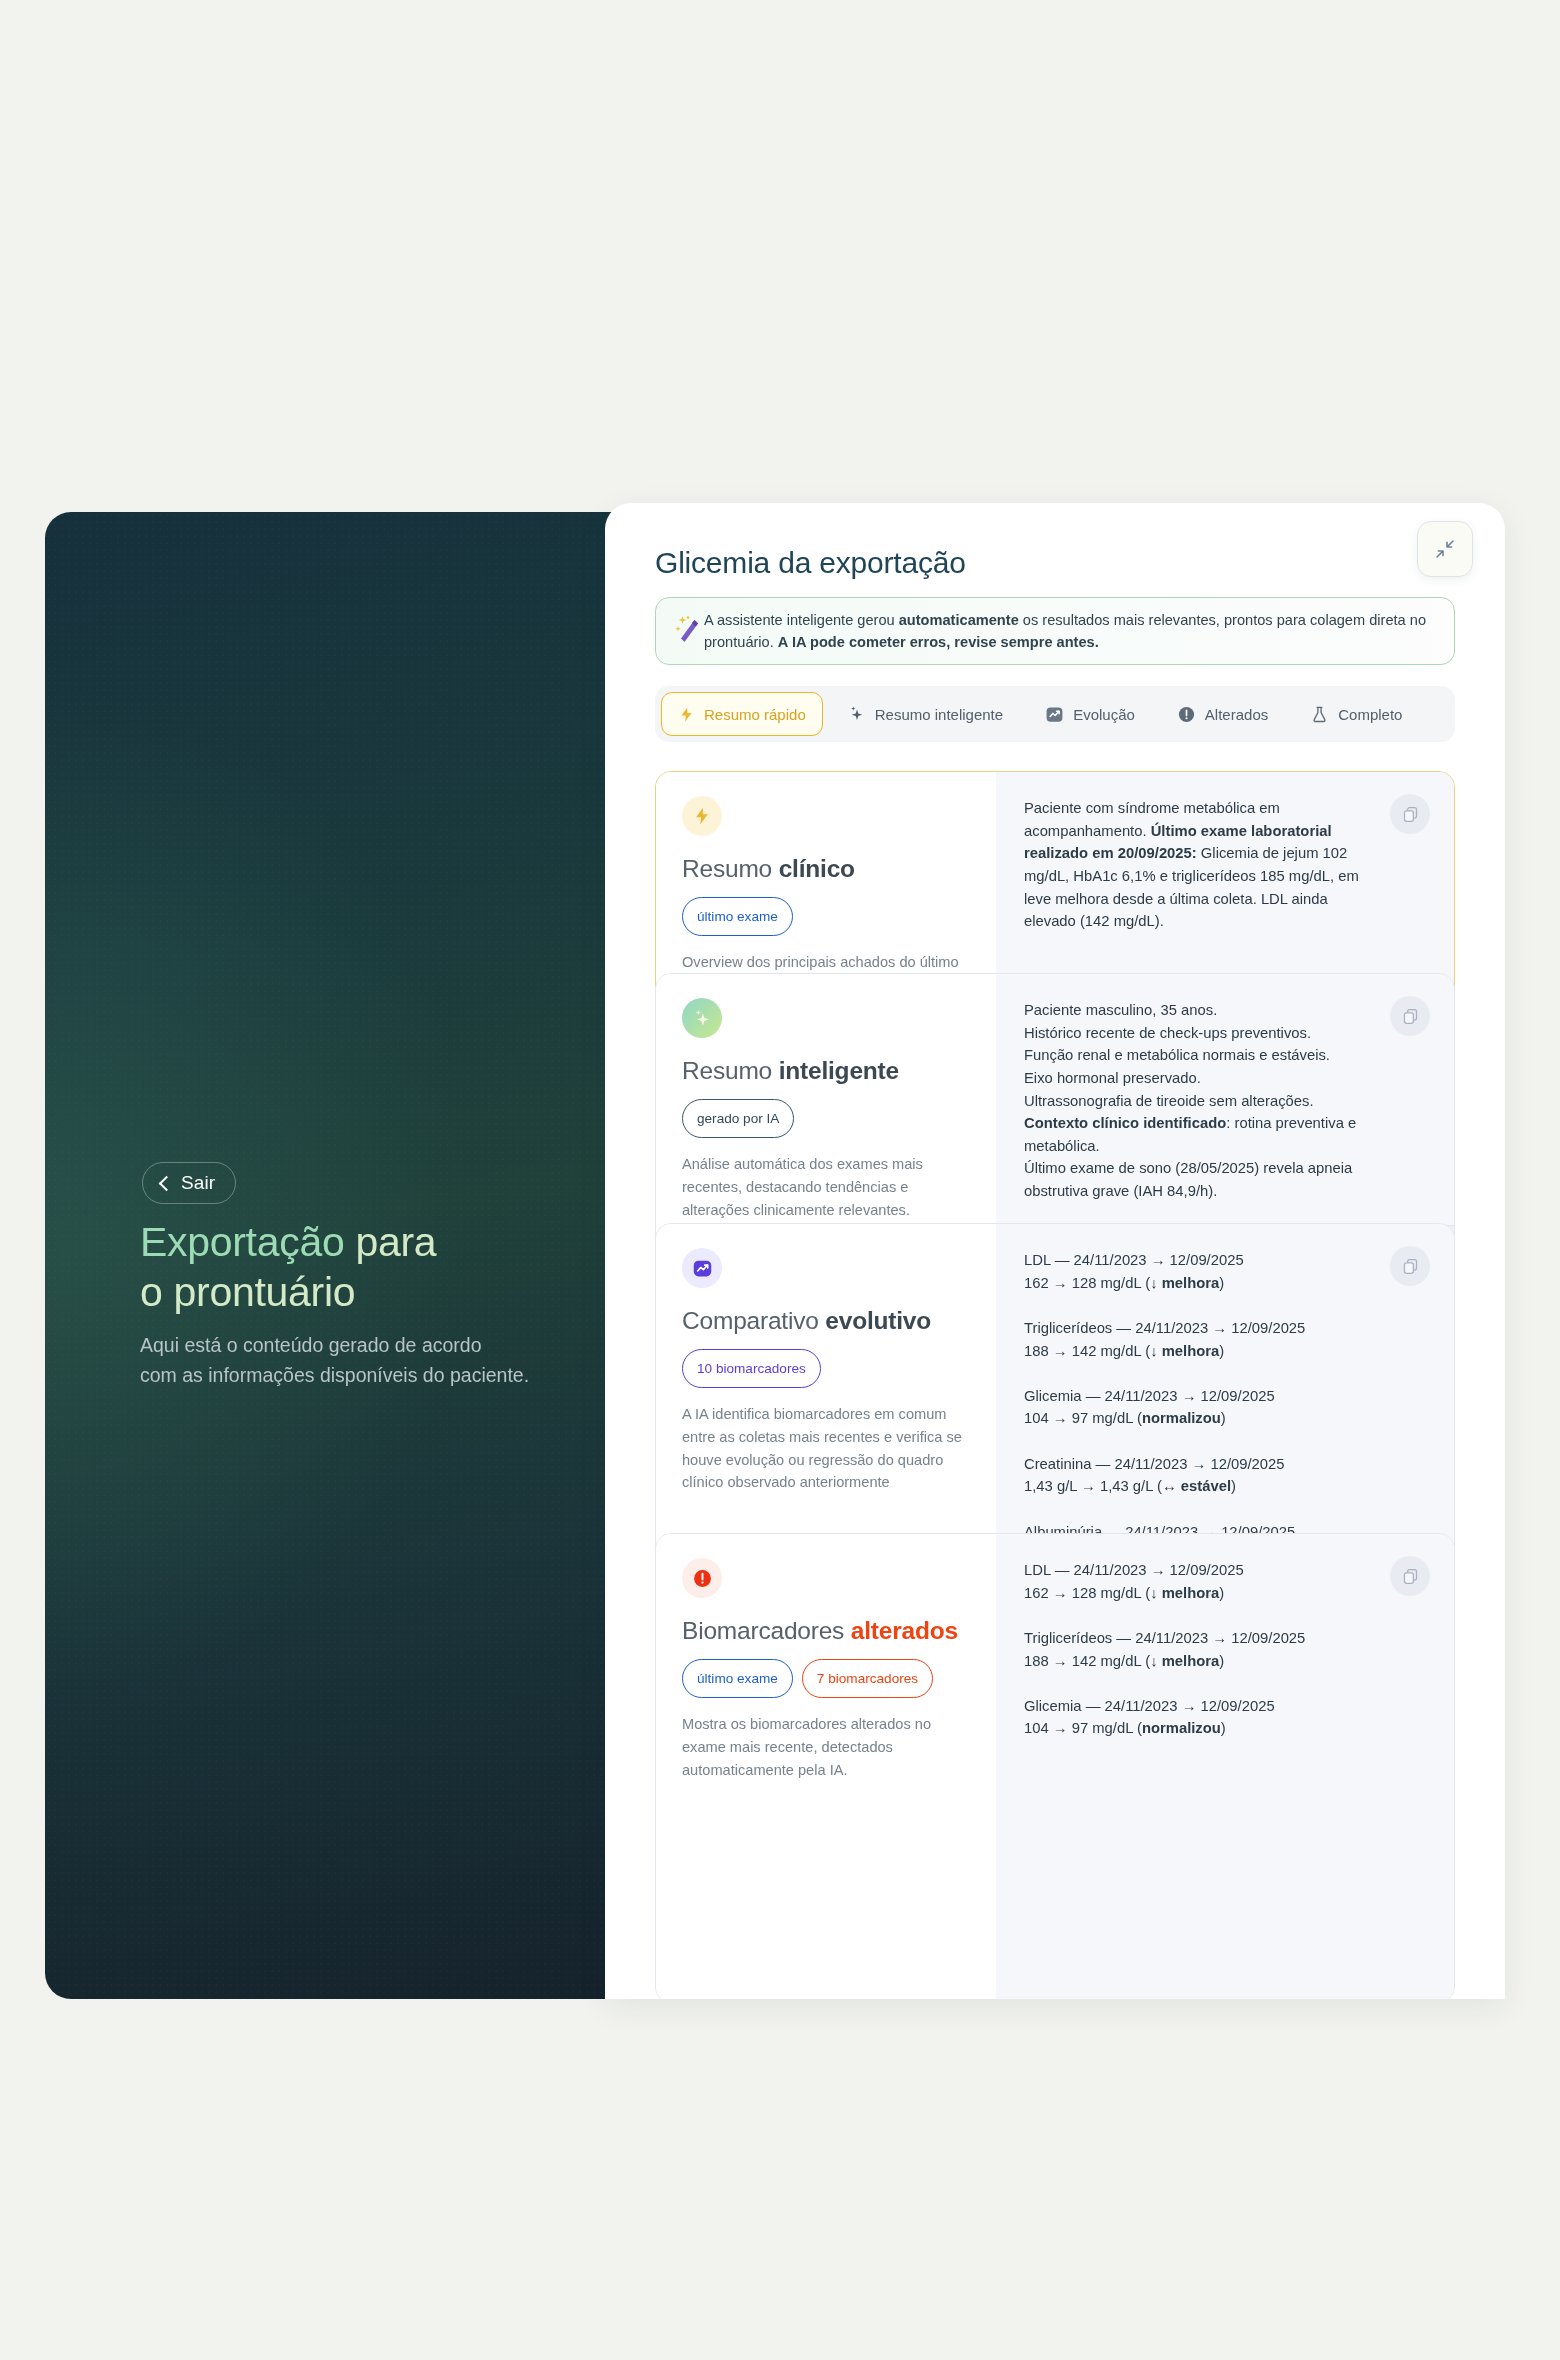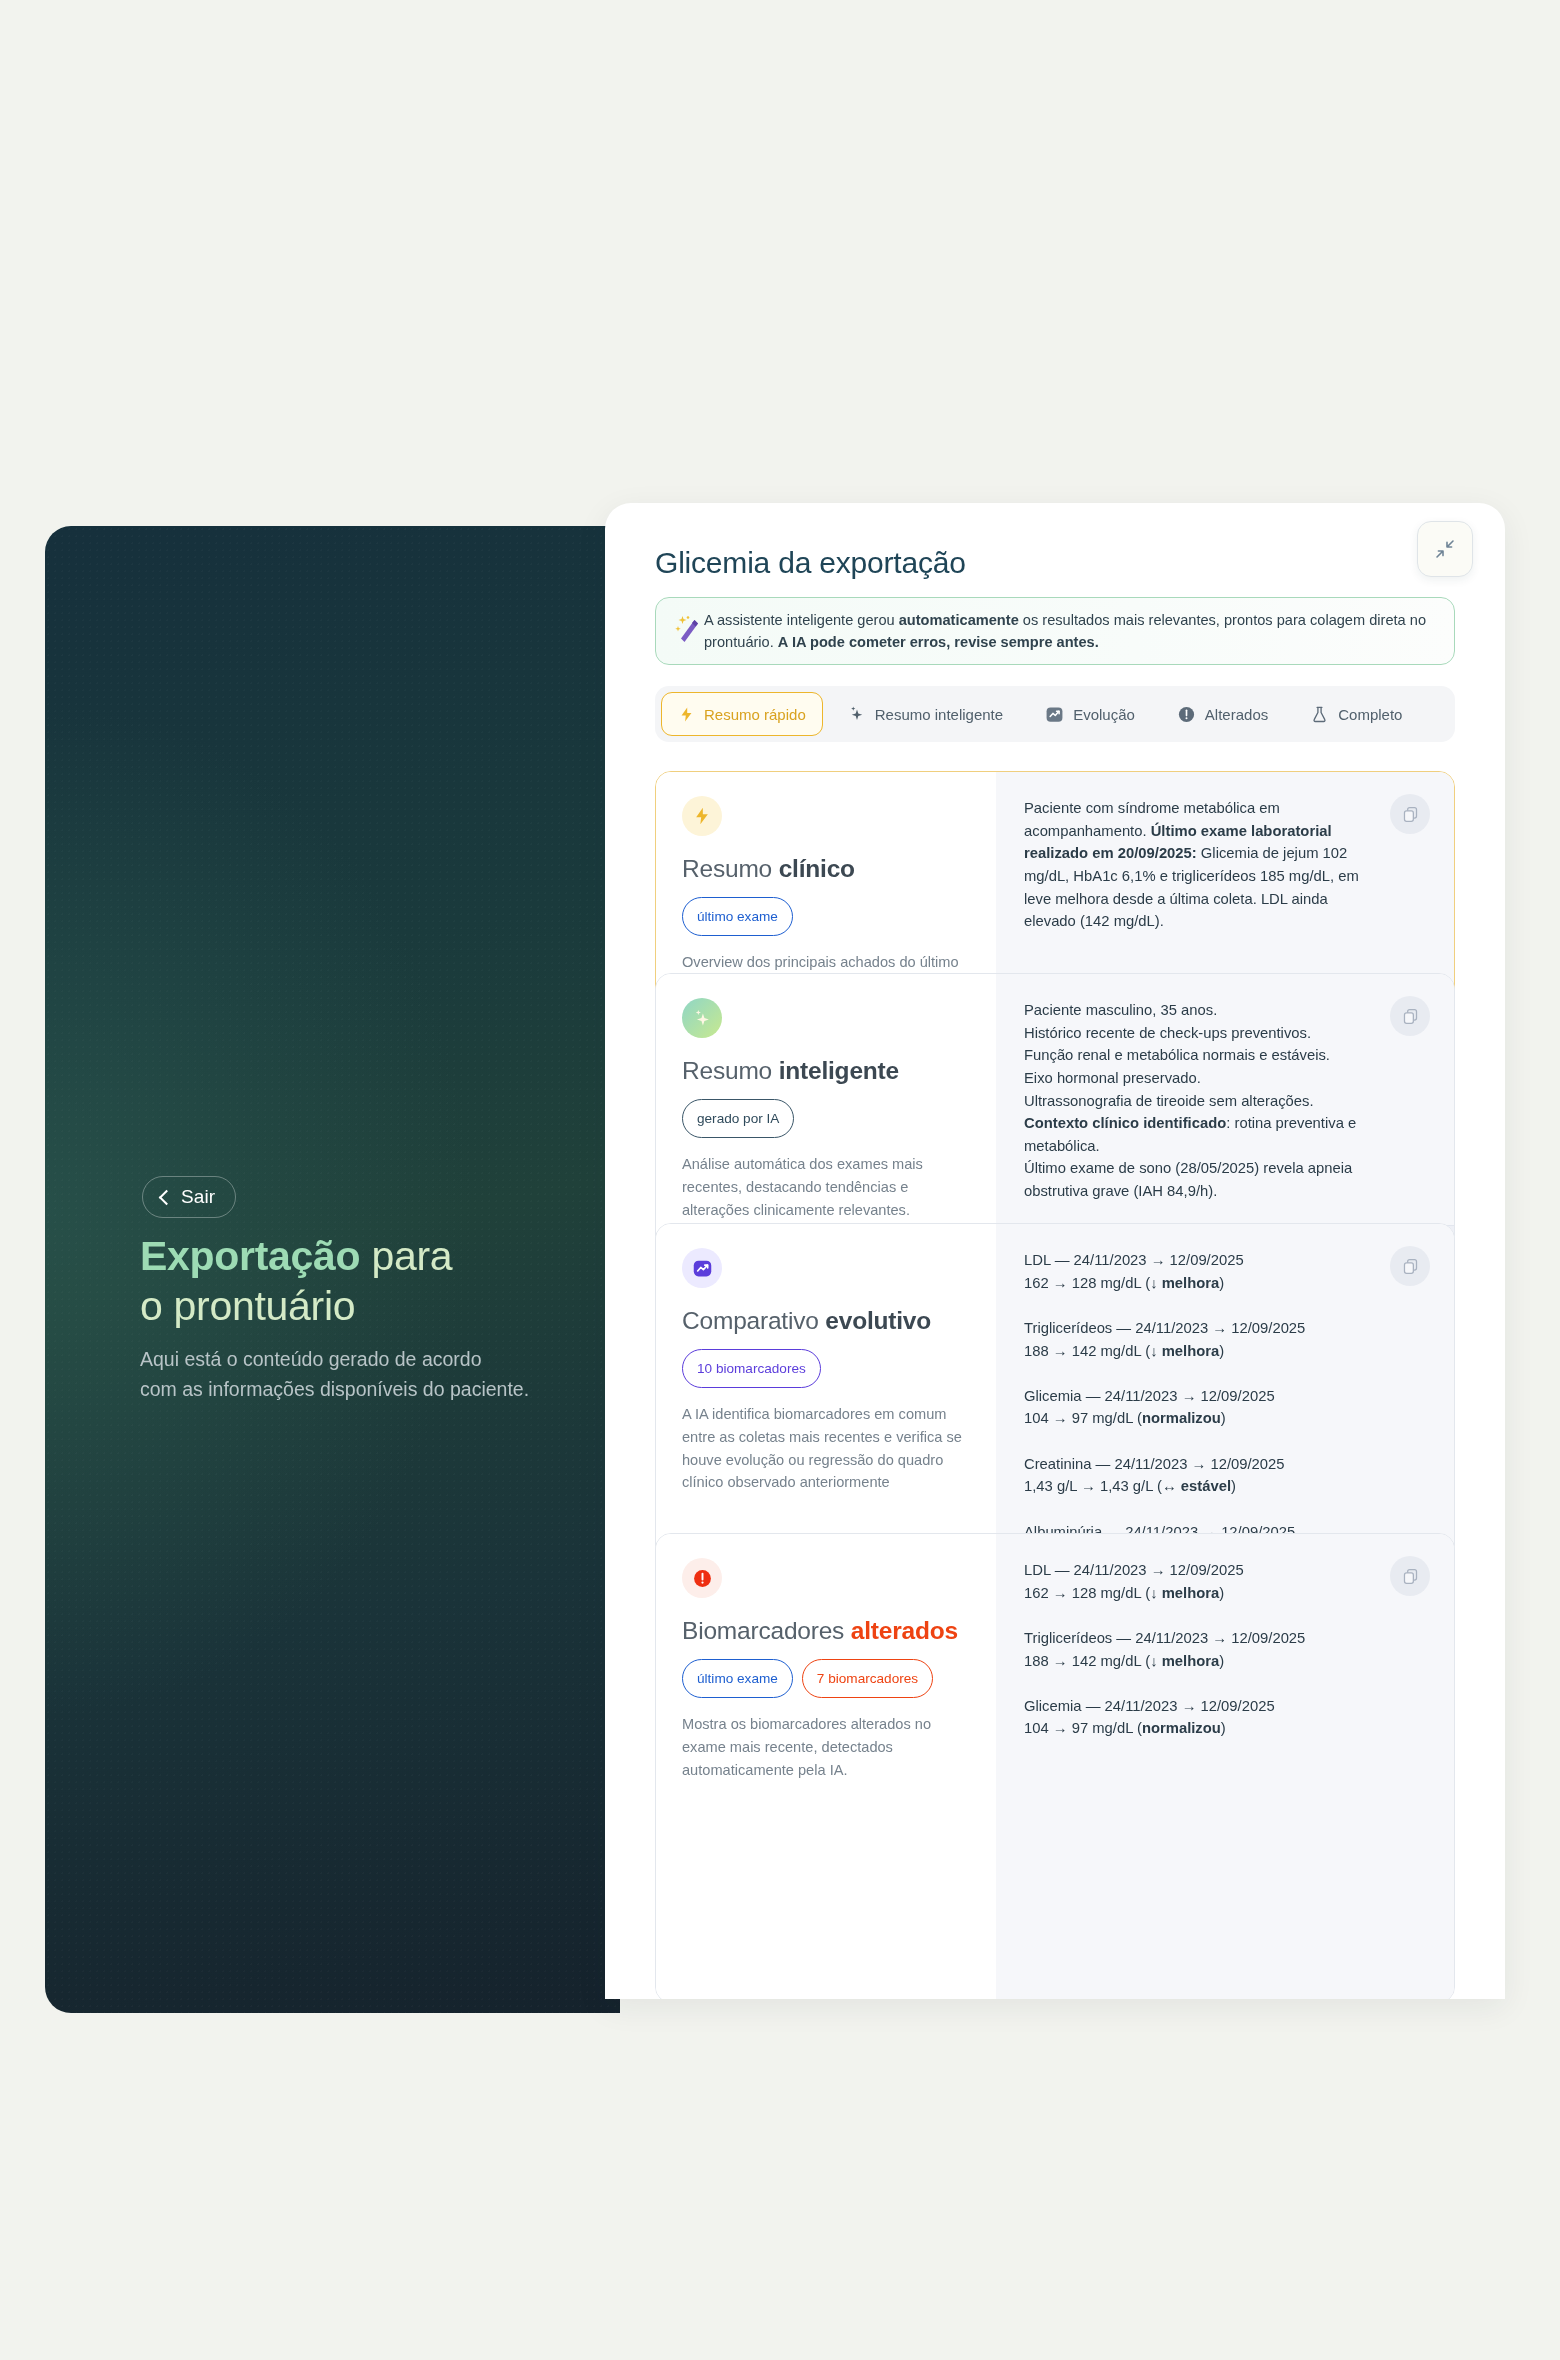--- a/index.html
+++ b/index.html
@@ -25,21 +25,20 @@
     position: absolute;
     left: 45px;
     top: 512px;
     width: 575px;
     height: 1487px;
     border-radius: 26px 0 0 26px;
     background:
       radial-gradient(120% 55% at 0% 46%, rgba(46,92,84,0.55) 0%, rgba(46,92,84,0.0) 62%),
       linear-gradient(168deg, #16303c 0%, #1a3a3c 30%, #20413a 48%, #1a3339 72%, #15222c 100%);
     overflow: hidden;
-    margin-top: 14px;
   }
   #left-panel::after {
     
     content: "";
     position: absolute;
     inset: 0;
     background-image: radial-gradient(rgba(255,255,255,0.045) 1px, transparent 1px);
     background-size: 7px 7px;
     opacity: .55;
     pointer-events: none;
@@ -65,21 +64,21 @@
 
   #hero-title {
     position: absolute;
     left: 95px; top: 705px;
     width: 470px;
     font-size: 41px;
     line-height: 1.22;
     color: #d4eac6;
     letter-spacing: -.3px;
   }
-  #hero-title .b { font-weight: 700; color: #9ddbb4; }
+  #hero-title .b { font-weight: 400; color: #9ddbb4; }
 
   #hero-sub {
     position: absolute;
     left: 95px; top: 818px;
     width: 440px;
     font-size: 19.5px;
     line-height: 1.55;
     color: #b8c4c7;
   }
 

